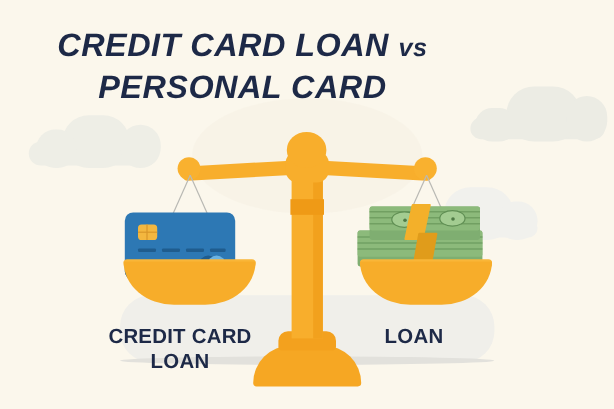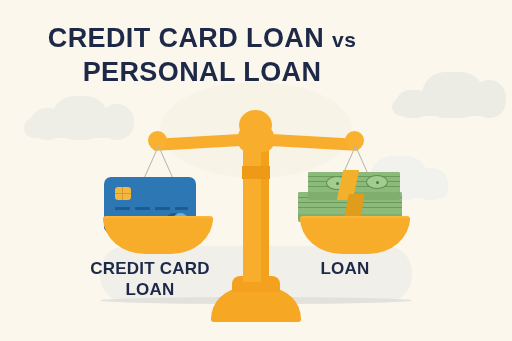--- a/index.html
+++ b/index.html
@@ -90,20 +90,21 @@
   .title {
     position: absolute;
     left: 0; top: 22px;
     width: 404px;
     text-align: center;
     color: #1d2947;
     font-size: 27px;
     font-weight: bold;
     letter-spacing: .4px;
     line-height: 32px;
+    font-style: italic;
   }
   .title .vs {
     font-size: 21px;
     text-transform: lowercase;
   }
 
   
   .scale { position: absolute; inset: 0; }
 
   .base-dome {
@@ -302,21 +303,21 @@
   .band {
     position: absolute;
     background: #f3b02a;
     border-radius: 1px;
   }
   .band-dark { background: #e09c1b; }
 
   
   .label {
     position: absolute;
-    top: 258px;
+    top: 270px;
     width: 180px;
     text-align: center;
     color: #1d2947;
     font-size: 17px;
     font-weight: bold;
     line-height: 21px;
     letter-spacing: .2px;
   }
   .label-left  { left: 60px; }
   .label-right { left: 255px; }
@@ -346,21 +347,21 @@
 
     <div class="panel"></div>
     <div class="ground-shadow"></div>
   </div>
 
   <div class="title">
     <div>
       <span>CREDIT CARD LOAN</span>
       <span class="vs">vs</span>
     </div>
-    <div>PERSONAL LOAN</div>
+    <div>PERSONAL CARD</div>
   </div>
 
   <div class="scale">
 
     <div class="base-dome"></div>
     <div class="base-collar"></div>
     <div class="post"></div>
     <div class="post-shade"></div>
     <div class="post-band"></div>
 

